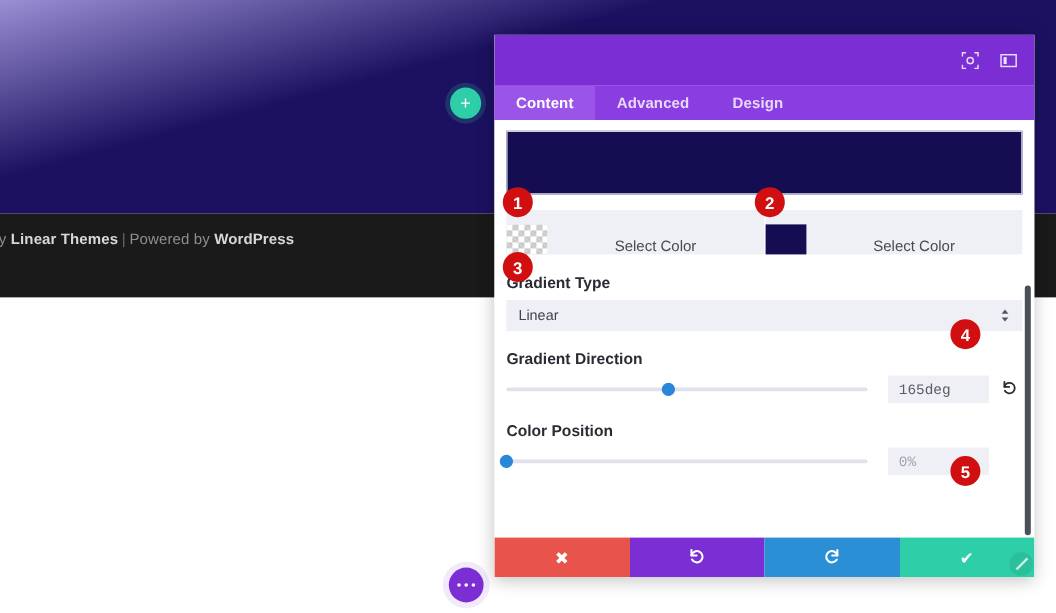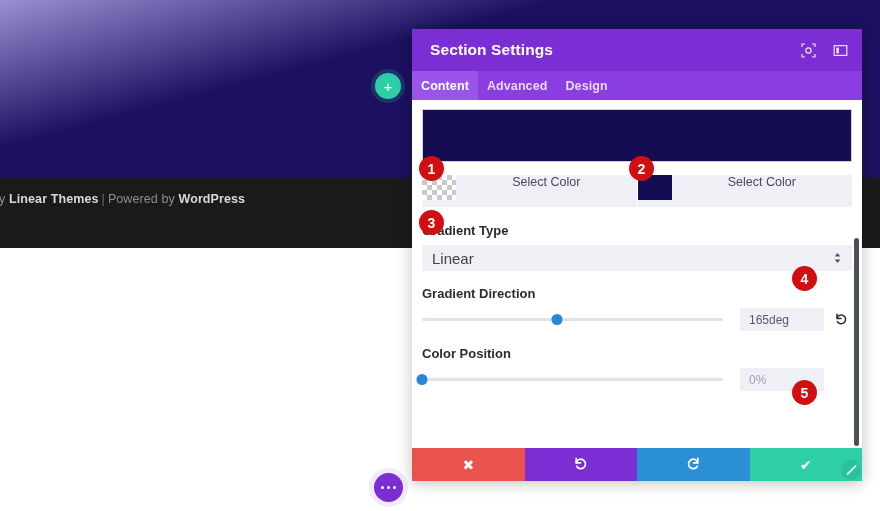--- a/index.html
+++ b/index.html
@@ -75,21 +75,21 @@
   .modal-title { color: #fff; font-size: 15.5px; font-weight: 700; letter-spacing: .1px; }
   .header-icons { position: absolute; right: 14px; top: 0; height: 42px; display: flex; align-items: center; gap: 17px; }
   .hicon { width: 15px; height: 15px; opacity: .85; display:flex; align-items:center; justify-content:center;}
   .hicon svg { display:block; }
 
   .tabbar {
     height: 29px; background: #8a3de0;
     display: flex; align-items: stretch;
   }
   .tab {
-    padding: 0 9px; display: flex; align-items: center;
+    padding: 0 18px; display: flex; align-items: center;
     color: #e8d9fb; font-size: 12.5px; font-weight: 700; letter-spacing: .1px;
     cursor: pointer;
     text-align: center;
   }
   .tab.active { background: #9a55e8; color: #ffffff; }
 
   .modal-body {
     position: absolute; left: 0; top: 71px; right: 0; bottom: 33px;
     background: #ffffff; overflow: hidden;
   }
@@ -97,22 +97,22 @@
   .preview-swatch {
     margin: 9px 10px 0 10px; height: 53px; background: #140d52;
     border: 1px solid #cfcfe0;
   }
 
   
   .color-row {
     display: flex; margin: 13px 10px 0 10px; gap: 1px;
   }
   .color-field {
-    flex: 1 1 0; height: 32px; background: #eef0f6;
-    display: flex; align-items: flex-start; position: relative;
+    flex: 1 1 0; height: 37px; background: #eef0f6;
+    display: flex; align-items: flex-end; position: relative;
   }
   .swatch { width: 34px; height: 25px; flex: none; }
   .swatch.checker {
     background-image:
       linear-gradient(45deg, #c9c9c9 25%, transparent 25%, transparent 75%, #c9c9c9 75%),
       linear-gradient(45deg, #c9c9c9 25%, transparent 25%, transparent 75%, #c9c9c9 75%);
     background-size: 10px 10px;
     background-position: 0 0, 5px 5px;
     background-color: #ffffff;
   }
@@ -124,21 +124,21 @@
 
   .field-label {
     margin: 15px 10px 7px 10px;
     font-size: 13px; font-weight: 700; color: #2b2b33;
   }
   .field-label.first { margin-top: 16px; }
 
   .select-box {
     margin: 0 10px; height: 26px; background: #eef0f6;
     display: flex; align-items: center; padding: 4px 10px;
-    position: relative; font-size: 15px; color: #43434b;
+    position: relative; font-size: 12px; color: #43434b;
   }
   .select-caret {
     position: absolute; right: 11px; top: 50%; transform: translateY(-50%);
     font-size: 9px; color: #555; line-height: 1;
     display:flex; flex-direction: column; gap: 1px;
   }
 
   
   .slider-row {
     display: flex; align-items: center; margin: 0 10px; gap: 0;
@@ -150,21 +150,21 @@
   .track {
     height: 3px; width: 100%; background: #dfe2ea; border-radius: 2px;
   }
   .thumb {
     position: absolute; width: 11px; height: 11px; border-radius: 50%;
     background: #2a86d8; transform: translateX(-50%);
   }
   .num-box {
     width: 84px; height: 23px; background: #eef0f6; flex: none;
     display: flex; align-items: center; padding: 0 9px;
-    font-size: 12px; color: #5a5a62; margin-left: 17px;
+    font-size: 12px; color: #5a5a62; margin-left: 17px; font-family: Liberation Mono, monospace;
   }
   .num-box.dim { color: #a3a3ad; }
   .reset {
     width: 22px; flex: none; text-align: center; margin-left: 6px;
     color: #2b2b33; font-size: 15px; line-height: 1;
   }
 
   
   .scrollbar {
     position: absolute; right: 3px; top: 138px;
@@ -226,21 +226,20 @@
 
   <div class="fab">
     <span></span>
     <span></span>
     <span></span>
   </div>
 
   <div class="modal">
 
     <div class="modal-header">
-      <div class="modal-title">Section Settings</div>
       <div class="header-icons">
         <span class="hicon">
           <svg width="15" height="15" viewBox="0 0 15 15">
             <path d="M1 4V1h3M11 1h3v3M14 11v3h-3M4 14H1v-3" fill="none" stroke="#fff" stroke-width="1.2"></path>
             <circle cx="7.5" cy="7.5" r="2.6" fill="none" stroke="#fff" stroke-width="1.2"></circle>
           </svg>
         </span>
         <span class="hicon">
           <svg width="15" height="15" viewBox="0 0 15 15">
             <rect x="1.2" y="2.6" width="12.6" height="9.8" fill="none" stroke="#fff" stroke-width="1.2"></rect>

